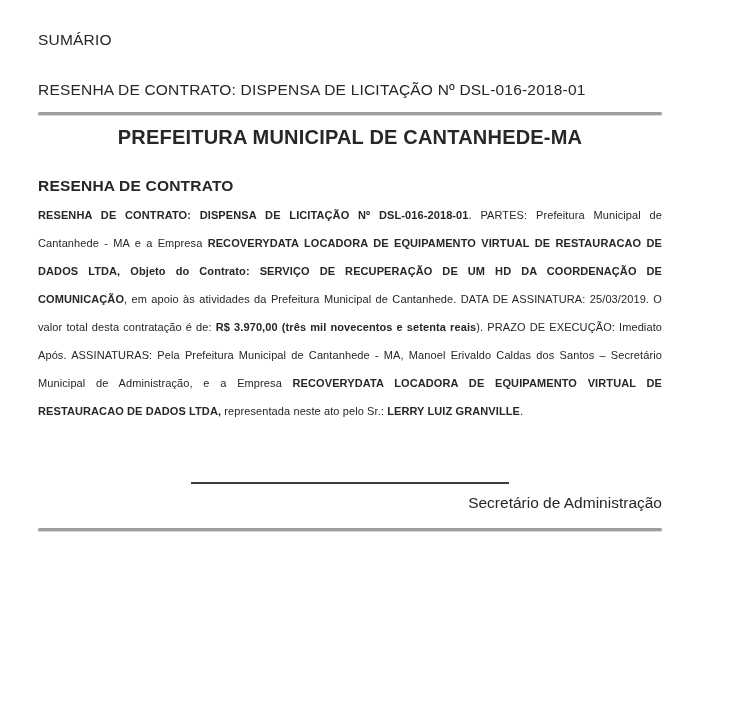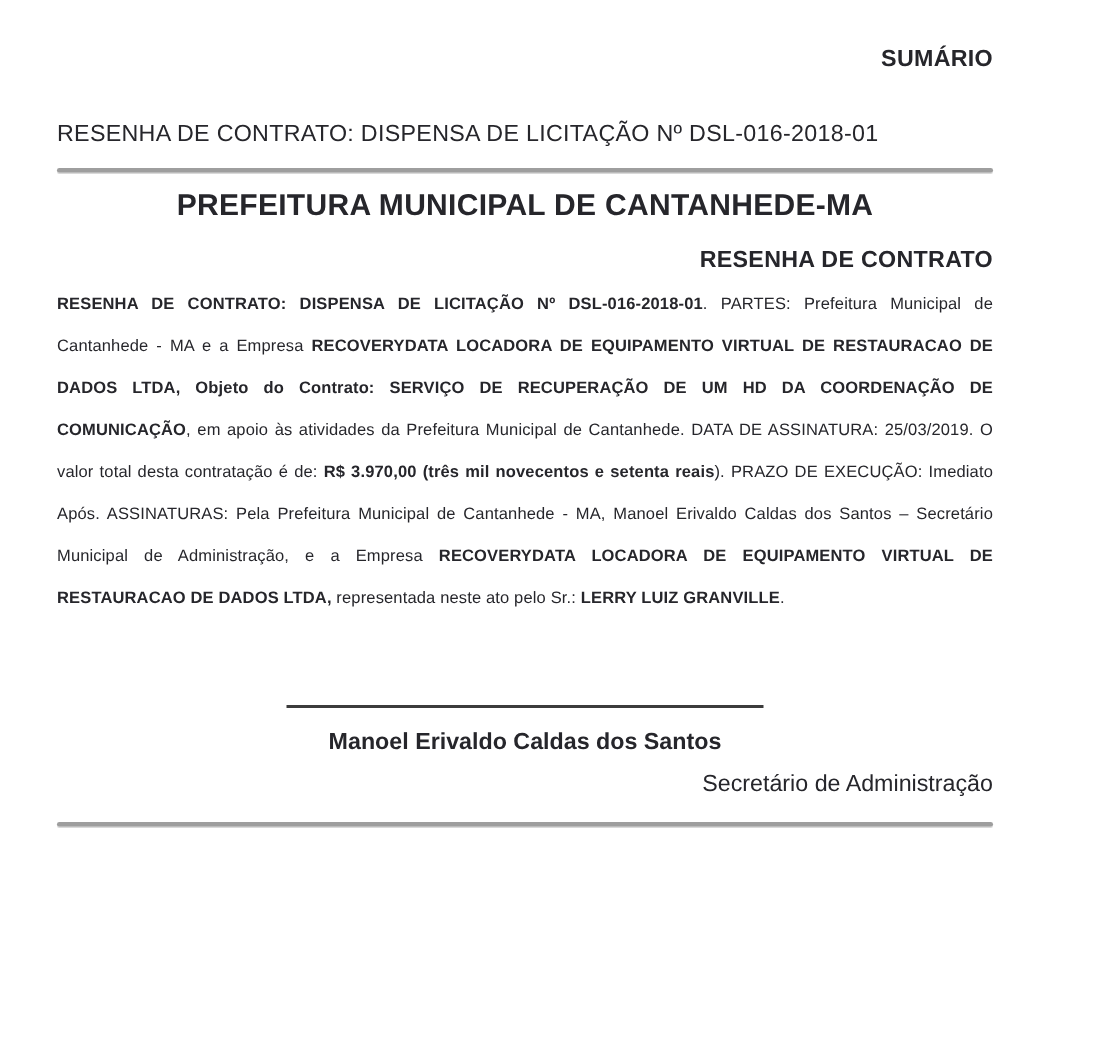--- a/index.html
+++ b/index.html
@@ -15,44 +15,44 @@
     font-family:"Liberation Sans","DejaVu Sans",sans-serif;
     color:var(--text-color);
   }
   .page{
     width:730px;height:706px;
     padding:0 68px 0 38px;
     background:var(--page-bg);
   }
   .doc-title{
     margin-top:30px;
-    font-size:15.5px;font-weight:bold;line-height:19px;
-    text-align:right;letter-spacing:.2px;
+    font-size:15.5px;font-weight:normal;line-height:19px;
+    text-align:left;letter-spacing:.2px;
   }
   .subject-line{
     margin-top:31px;
     font-size:15.5px;font-weight:normal;line-height:19px;
     text-align:left;letter-spacing:.2px;
   }
   .divider{
     margin-top:13px;
     height:3px;width:100%;
     background:var(--divider-color);
     border-radius:2px;
     box-shadow:0 1px 0 rgba(170,170,170,.45);
   }
   .entity-heading{
     margin-top:13px;
     font-size:20px;font-weight:bold;line-height:19px;
     text-align:center;letter-spacing:.2px;
   }
   .section-heading{
-    margin-top:17px;
+    margin-top:29px;
     font-size:15.5px;font-weight:bold;line-height:19px;
-    text-align:right;letter-spacing:.2px;
+    text-align:left;letter-spacing:.2px;
   }
   .contract-body{
     margin-top:6px;
     font-size:11px;line-height:28px;
     text-align:justify;
     letter-spacing:.1px;
   }
   .contract-body .b{font-weight:bold;}
   .signature-rule{
     margin:57px auto 0 auto;
@@ -83,19 +83,18 @@
   <div class="divider top"></div>
 
   <div class="entity-heading">PREFEITURA MUNICIPAL DE CANTANHEDE-MA</div>
 
   <div class="section-heading">RESENHA DE CONTRATO</div>
 
   <p class="contract-body"><span class="b">RESENHA DE CONTRATO: DISPENSA DE LICITAÇÃO Nº DSL-016-2018-01</span><span>. PARTES: Prefeitura Municipal de Cantanhede - MA e a Empresa </span><span class="b">RECOVERYDATA LOCADORA DE EQUIPAMENTO VIRTUAL DE RESTAURACAO DE DADOS LTDA, Objeto do Contrato: SERVIÇO DE RECUPERAÇÃO DE UM HD DA COORDENAÇÃO DE COMUNICAÇÃO</span><span>, em apoio às atividades da Prefeitura Municipal de Cantanhede. DATA DE ASSINATURA: 25/03/2019. O valor total desta contratação é de: </span><span class="b">R$ 3.970,00 (três mil novecentos e setenta reais</span><span>). PRAZO DE EXECUÇÃO: Imediato Após. ASSINATURAS: Pela Prefeitura Municipal de Cantanhede - MA, Manoel Erivaldo Caldas dos Santos – Secretário Municipal de Administração, e a Empresa </span><span class="b">RECOVERYDATA LOCADORA DE EQUIPAMENTO VIRTUAL DE RESTAURACAO DE DADOS LTDA,</span><span> representada neste ato pelo Sr.: </span><span class="b">LERRY LUIZ GRANVILLE</span><span>.</span></p>
 
   <div class="signature-rule"></div>
 
-  <div class="signatory-name">Manoel Erivaldo Caldas dos Santos</div>
 
   <div class="signatory-role">Secretário de Administração</div>
 
   <div class="divider bottom"></div>
 
 </div>
 
 </body></html>

